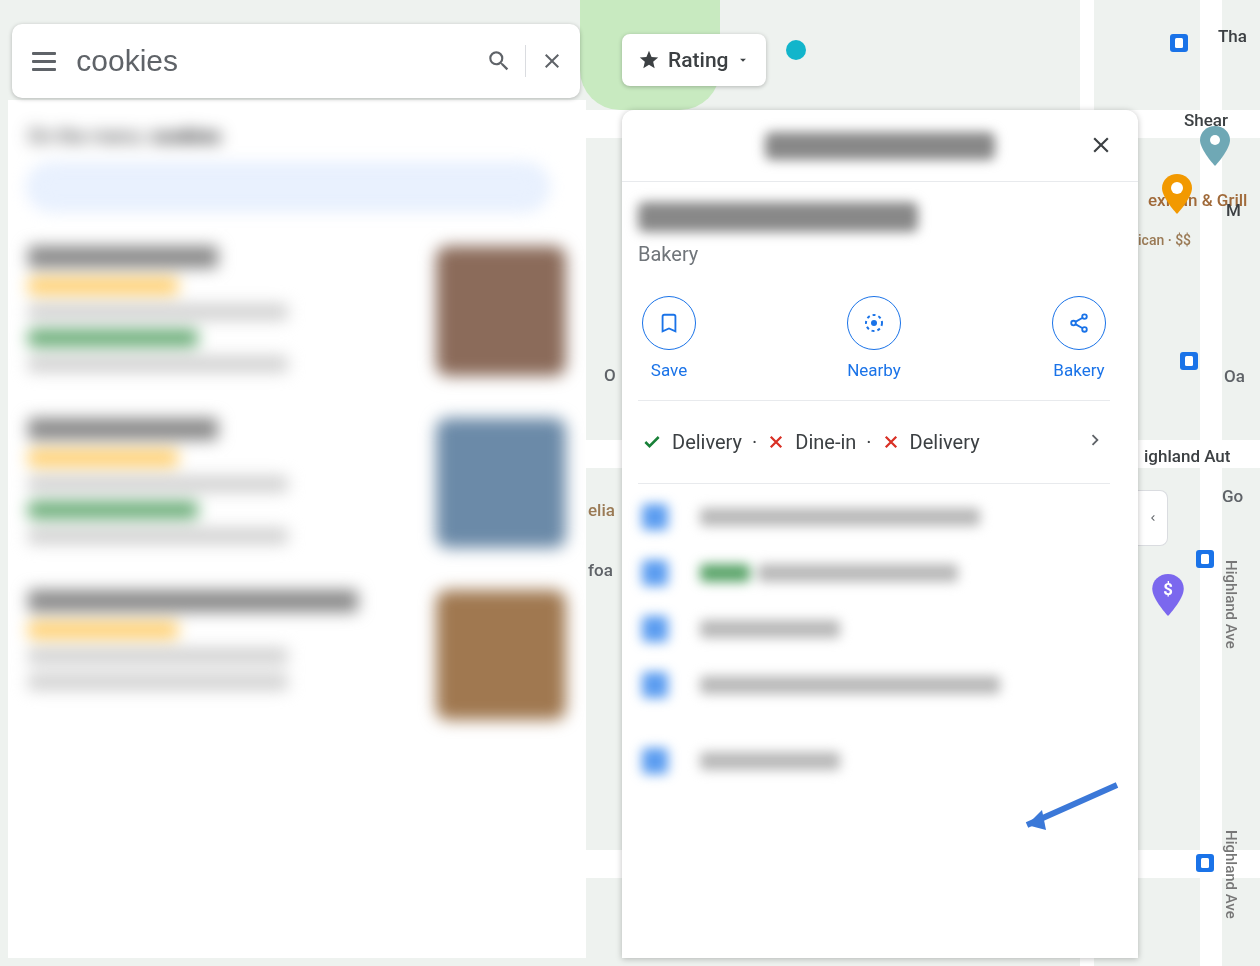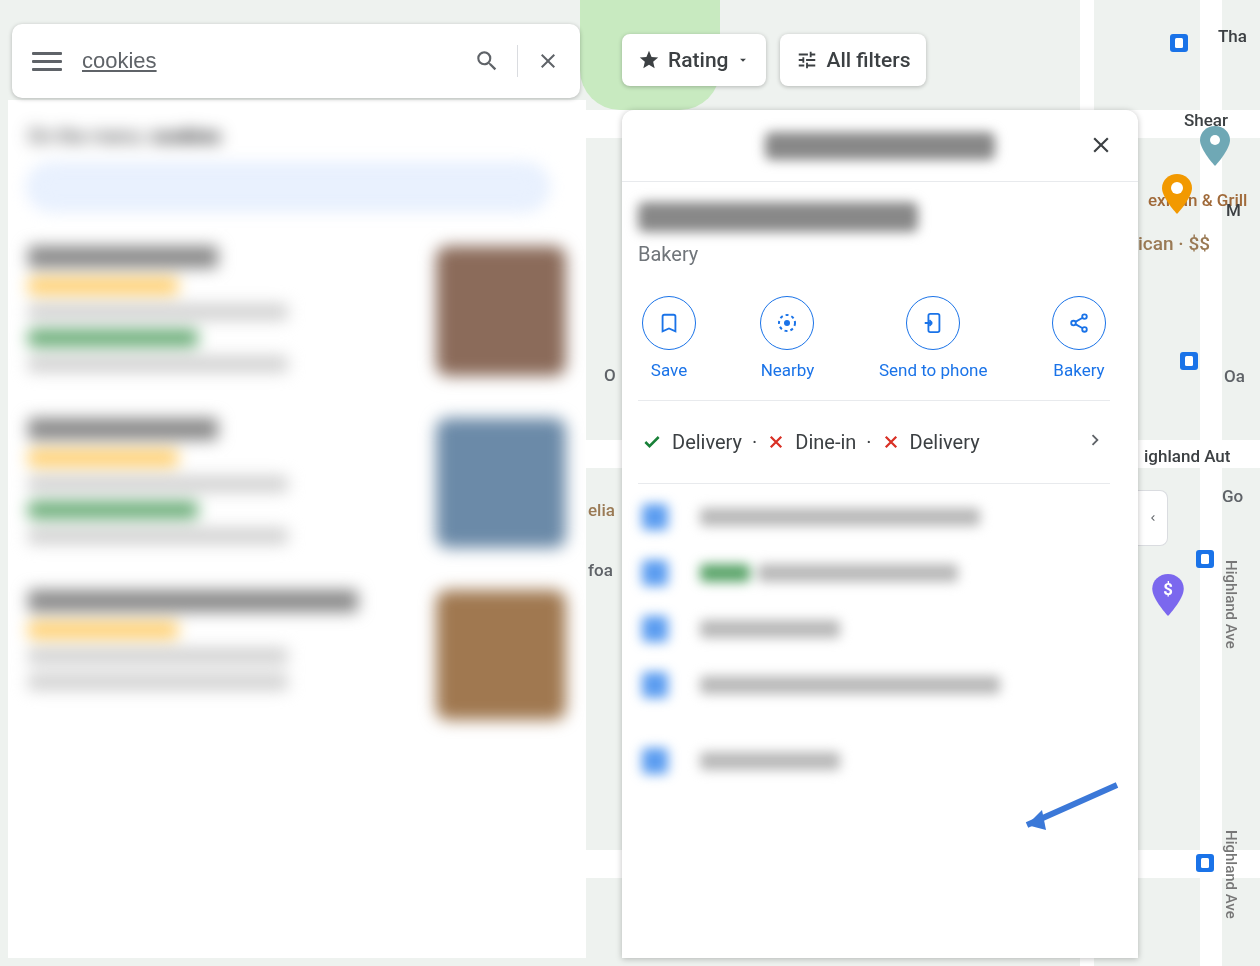--- a/index.html
+++ b/index.html
@@ -7,21 +7,21 @@
 
 .map-bg { position: absolute; inset: 0; background: #eef2ef; }
 .map-content { position: absolute; inset: 0; }
 .park { position: absolute; left: 580px; top: 0; width: 140px; height: 110px; background: #c8eac0; border-radius: 0 0 40px 40px; }
 .road-h { position: absolute; left: 580px; right: 0; height: 28px; background: #fff; }
 .road-v { position: absolute; top: 0; bottom: 0; width: 14px; background: #fff; }
 
 .search-bar { position: absolute; left: 12px; top: 24px; width: 568px; height: 74px; background: #fff; border-radius: 10px; box-shadow: 0 1px 4px rgba(0,0,0,0.25); display: flex; align-items: center; padding: 0 12px; z-index: 20; }
 .menu-btn { width: 30px; height: 30px; display: flex; flex-direction: column; justify-content: center; gap: 5px; cursor: pointer; margin-left: 8px; }
 .menu-btn span { display: block; height: 3px; background: #5f6368; border-radius: 1px; }
-.search-input { flex: 1; border: none; font-size: 22px; color: #5f6368; padding: 0 20px; outline: none; text-decoration: underline; }
+.search-input { flex: 1; border: none; font-size: 30px; color: #5f6368; padding: 0 20px; outline: none; }
 .search-icon-btn, .clear-btn { width: 40px; height: 40px; display: flex; align-items: center; justify-content: center; cursor: pointer; color: #5f6368; }
 .divider-v { width: 1px; height: 32px; background: #dadce0; margin: 0 10px; }
 
 .left-panel { position: absolute; left: 8px; top: 100px; width: 578px; bottom: 8px; background: #fff; z-index: 10; overflow: hidden; }
 .left-blur { filter: blur(8px); padding: 20px; }
 .on-menu { font-size: 20px; color: #202124; margin-top: 4px; }
 .on-menu b { font-weight: 700; }
 .order-btn { width: 520px; height: 46px; border: 2px solid #c6dafc; border-radius: 24px; margin-top: 16px; background: #e9f1fe; }
 .result-card { margin-top: 36px; display: flex; justify-content: space-between; }
 .result-text { width: 360px; }
@@ -83,21 +83,21 @@
   <div class="map-content">
     <div class="park"></div>
     <div class="road-h" style="top:110px;"></div>
     <div class="road-h" style="top:440px;"></div>
     <div class="road-h" style="top:850px;"></div>
     <div class="road-v" style="left:1080px;"></div>
     <div class="road-v" style="left:1200px; width:22px;"></div>
 
     <span class="map-label" style="left:1184px; top:110px; color:#3c4043;">Shear</span>
     <span class="map-label" style="left:1148px; top:190px;">exican &amp; Grill</span>
-    <span class="map-label" style="left:1138px; top:232px; font-size:19px; color:#9a7a55;">ican · $$</span>
+    <span class="map-label" style="left:1138px; top:232px; font-size:14px; color:#9a7a55;">ican · $$</span>
     <span class="map-label" style="left:1144px; top:446px; color:#3c4043;">ighland Aut</span>
     <span class="map-label" style="left:1224px; top:366px; color:#5f6368;">Oa</span>
     <span class="map-label" style="left:1222px; top:486px; color:#5f6368;">Go</span>
     <span class="map-label" style="left:1226px; top:200px; color:#3c4043;">M</span>
     <span class="map-label" style="left:1218px; top:26px; color:#3c4043;">Tha</span>
     <span class="map-label" style="left:604px; top:365px; color:#5f6368;">O</span>
     <span class="map-label" style="left:588px; top:500px; color:#9a7a55;">elia</span>
     <span class="map-label" style="left:588px; top:560px; color:#5f6368;">foa</span>
     <span class="map-label" style="left:1222px; top:560px; color:#777; writing-mode:vertical-rl; font-size:15px;">Highland Ave</span>
     <span class="map-label" style="left:1222px; top:830px; color:#777; writing-mode:vertical-rl; font-size:15px;">Highland Ave</span>
@@ -205,26 +205,20 @@
 <div class="filter-chips">
   <div class="chip">
     <svg width="22" height="22" viewBox="0 0 24 24">
         <path d="M12 17.27L18.18 21l-1.64-7.03L22 9.24l-7.19-.61L12 2 9.19 8.63 2 9.24l5.46 4.73L5.82 21z"></path>
       </svg>
     <span>Rating</span>
     <svg width="14" height="14" viewBox="0 0 24 24">
         <path d="M7 10l5 5 5-5z"></path>
       </svg>
   </div>
-  <div class="chip">
-    <svg width="22" height="22" viewBox="0 0 24 24">
-        <path d="M3 17v2h6v-2H3zM3 5v2h10V5H3zm10 16v-2h8v-2h-8v-2h-2v6h2zM7 9v2H3v2h4v2h2V9H7zm14 4v-2H11v2h10zm-6-4h2V7h4V5h-4V3h-2v6z"></path>
-      </svg>
-    <span>All filters</span>
-  </div>
 </div>
 
 <div class="detail-panel">
   <div class="detail-header">
     <span style="width:28px"></span>
     <div class="detail-title-blur"></div>
     <div class="close-btn">
       <svg width="26" height="26" viewBox="0 0 24 24">
           <path fill="#3c4043" d="M19 6.41L17.59 5 12 10.59 6.41 5 5 6.41 10.59 12 5 17.59 6.41 19 12 13.41 17.59 19 19 17.59 13.41 12z"></path>
         </svg>
@@ -244,29 +238,20 @@
         <span class="action-label">Save</span>
       </div>
       <div class="action">
         <div class="action-icon">
           <svg width="24" height="24" viewBox="0 0 24 24">
               <circle cx="12" cy="12" r="3" fill="#1a73e8"></circle>
               <circle cx="12" cy="12" r="8" fill="none" stroke="#1a73e8" stroke-width="2" stroke-dasharray="3 3"></circle>
             </svg>
         </div>
         <span class="action-label">Nearby</span>
-      </div>
-      <div class="action">
-        <div class="action-icon">
-          <svg width="22" height="22" viewBox="0 0 24 24">
-              <rect x="7" y="2" width="12" height="20" rx="2" fill="none" stroke="#1a73e8" stroke-width="2"></rect>
-              <path d="M3 12h8m0 0l-3-3m3 3l-3 3" stroke="#1a73e8" stroke-width="2" fill="none"></path>
-            </svg>
-        </div>
-        <span class="action-label">Send to phone</span>
       </div>
       <div class="action">
         <div class="action-icon">
           <svg width="22" height="22" viewBox="0 0 24 24">
               <circle cx="18" cy="5" r="2.5" fill="none" stroke="#1a73e8" stroke-width="2"></circle>
               <circle cx="6" cy="12" r="2.5" fill="none" stroke="#1a73e8" stroke-width="2"></circle>
               <circle cx="18" cy="19" r="2.5" fill="none" stroke="#1a73e8" stroke-width="2"></circle>
               <path d="M8.5 10.5l7-4M8.5 13.5l7 4" stroke="#1a73e8" stroke-width="2"></path>
             </svg>
         </div>

